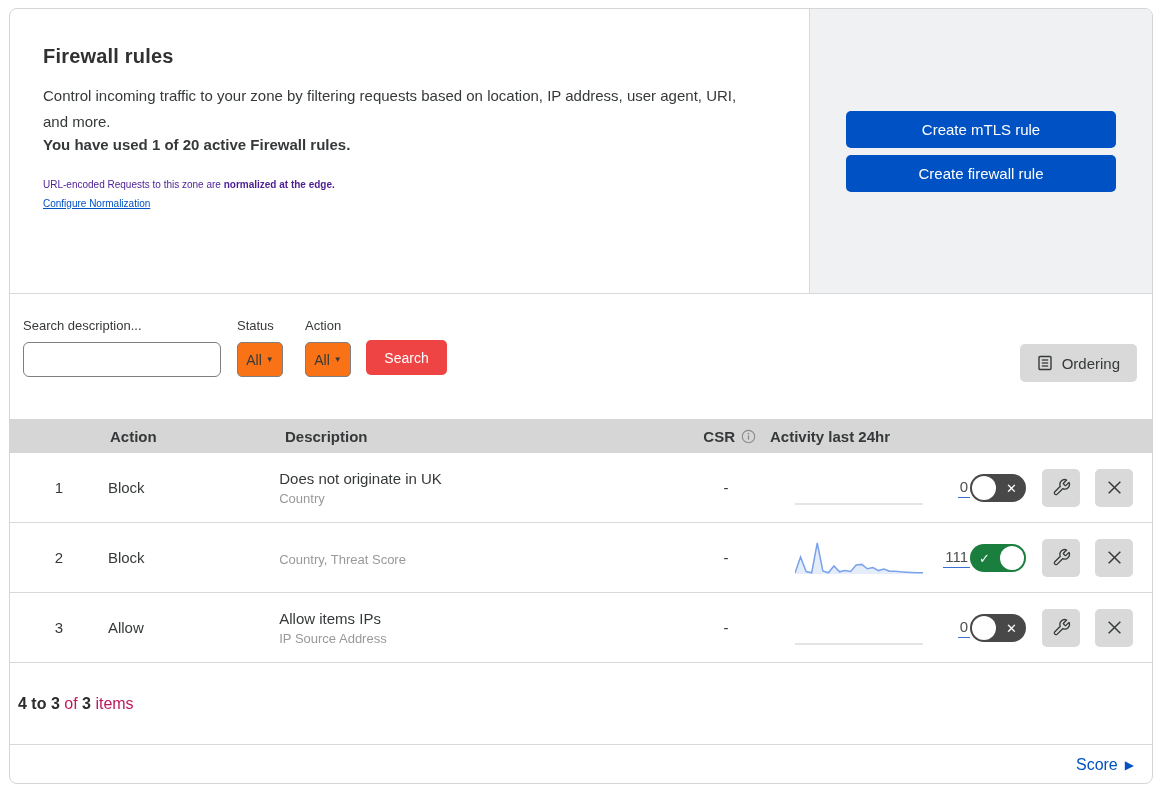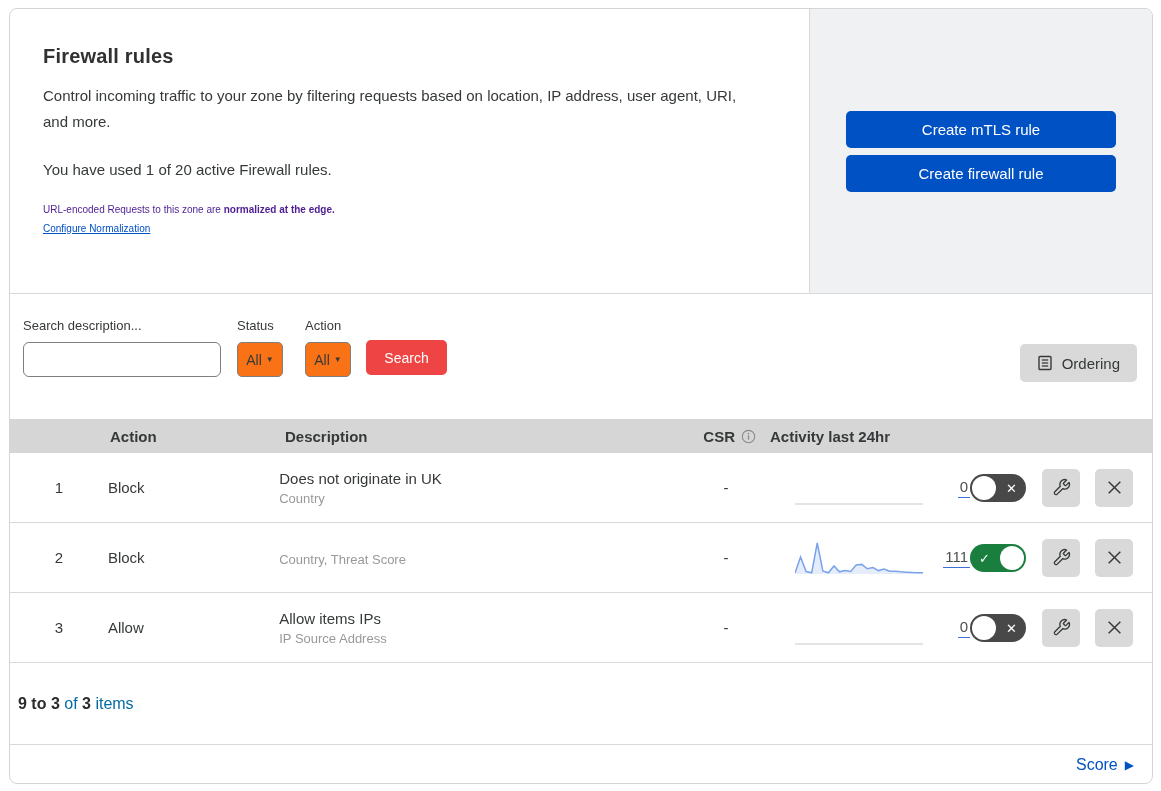--- a/index.html
+++ b/index.html
@@ -6,21 +6,21 @@
   html,body { width:1161px; height:791px; background:#fff;
     font-family:"Liberation Sans", sans-serif; color:#36393a; }
   .card { position:absolute; left:9px; top:8px; width:1144px; height:776px;
     background:#fff; border:1px solid #d5d5d5; border-radius:8px; overflow:hidden; }
 
   
   .header { display:flex; height:285px; border-bottom:1px solid #d9d9d9; }
   .header-left { width:800px; border-right:1px solid #d9d9d9; padding:36px 46px 0 33px; }
   .page-title { font-size:20px; font-weight:700; color:#313131; letter-spacing:.2px; }
   .header-desc { margin-top:15px; font-size:15px; line-height:1.75; color:#36393a; max-width:712px; }
-  .usage-line { margin-top:25px; font-size:15px; font-weight:400; color:#36393a; }
+  .usage-line { font-size:15px; font-weight:700; color:#36393a; }
   .norm-line { margin-top:26px; font-size:10px; color:#4c1d95; }
   .norm-bold { font-weight:700; }
   .link { color:#0051c3; text-decoration:underline; cursor:pointer; font-size:10px; }
   .norm-link { display:inline-block; margin-top:8px; }
   .header-right { flex:1; background:#f0f1f2; padding-top:102px;
     display:flex; flex-direction:column; align-items:center; gap:7px; }
   .btn-primary { width:270px; height:37px; background:#0051c3; color:#fff; border:none;
     border-radius:5px; font-size:15px; font-family:inherit; cursor:pointer; }
 
   
@@ -69,21 +69,21 @@
   .sym { position:absolute; top:50%; transform:translateY(-50%); color:#fff; font-size:13px; }
   .toggle.off .sym { right:9px; } .toggle.on .sym { left:9px; }
   .icon-btn { width:38px; height:38px; background:#d9d9d9; border:none; border-radius:5px;
     display:flex; align-items:center; justify-content:center; cursor:pointer; }
   .icon-btn.wrench { margin-left:16px; } .icon-btn.close { margin-left:15px; }
 
   
   .items-bar { height:82px; display:flex; align-items:center; padding-left:8px;
     border-bottom:1px solid #d9d9d9; font-size:16px; }
   .seg-b { font-weight:700; color:#2b2b2b; white-space:pre; }
-  .seg-n { color:#0369a1; white-space:pre; }
+  .seg-n { color:#be185d; white-space:pre; }
   .help-bar { height:39px; display:flex; align-items:center; justify-content:flex-end;
     padding-right:18px; }
   .help-link { color:#0051c3; font-size:16px; text-decoration:none; display:flex;
     align-items:center; gap:7px; cursor:pointer; }
   .help-arrow { font-size:12px; }
 </style>
 </head>
 <body>
 
 <div class="card">
@@ -251,21 +251,21 @@
       <button class="icon-btn close">
           <svg width="17" height="17" viewBox="0 0 16 16">
             <line x1="2.5" y1="2.5" x2="13.5" y2="13.5" stroke="#36393a" stroke-width="1.4"></line>
             <line x1="13.5" y1="2.5" x2="2.5" y2="13.5" stroke="#36393a" stroke-width="1.4"></line>
           </svg>
         </button>
     </div>
   </div>
 
   <div class="items-bar">
-    <span class="seg-b">9 to 3</span>
+    <span class="seg-b">4 to 3</span>
       <span class="seg-n"> of </span>
       <span class="seg-b">3</span>
       <span class="seg-n"> items</span>
   </div>
   <div class="help-bar">
     <a class="help-link">
         <span>Score</span>
         <span class="help-arrow">▶</span>
       </a>
   </div>

